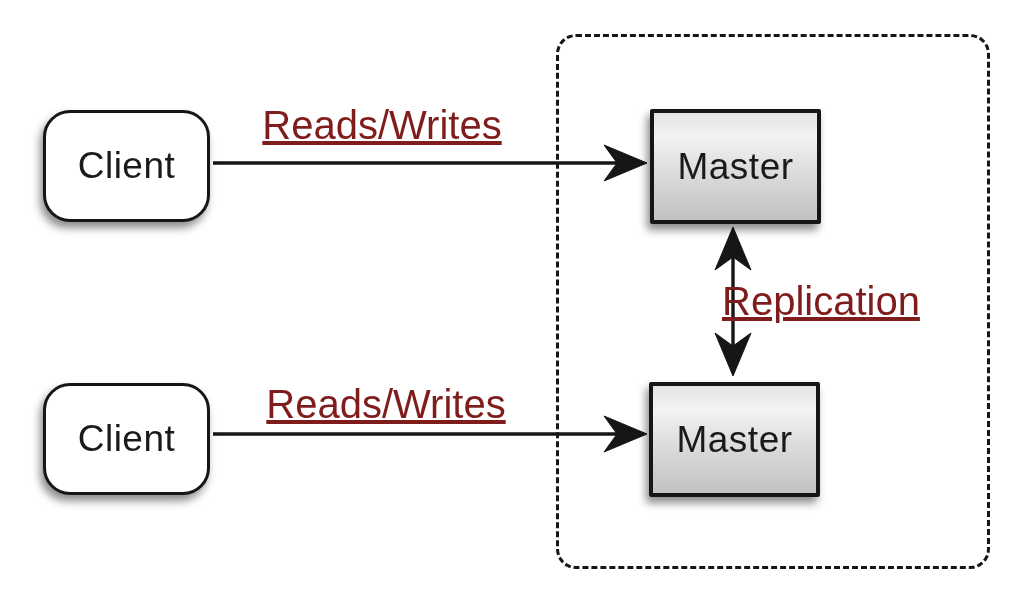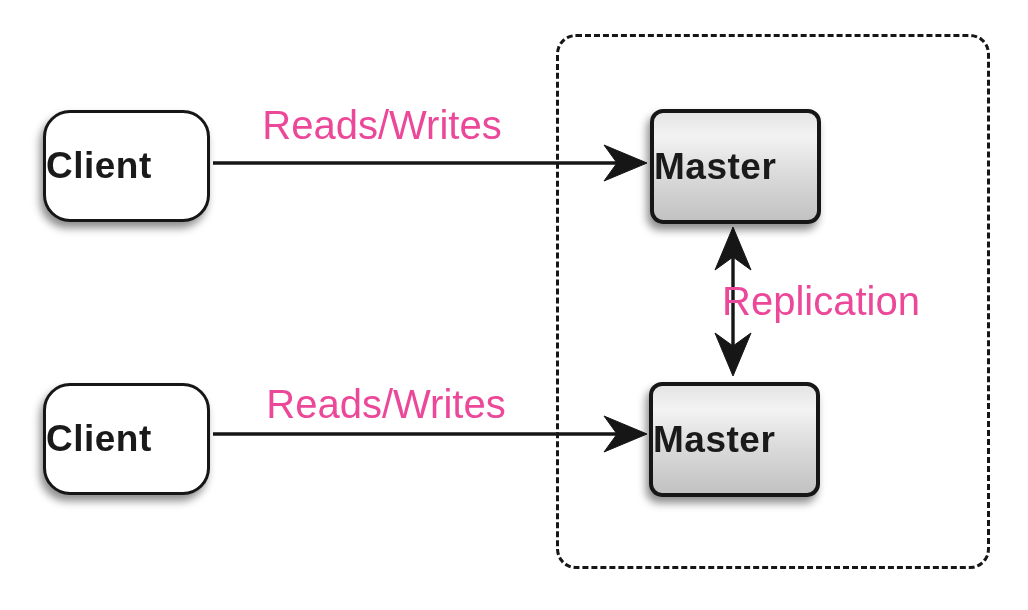--- a/index.html
+++ b/index.html
@@ -23,54 +23,54 @@
     border: 3px dashed #161616;
     border-radius: 20px;
     background: transparent;
   }
 
   
   .node {
     position: absolute;
     display: flex;
     align-items: center;
-    justify-content: flex-start;
+    justify-content: center;
     font-size: 37px;
     color: #1a1a1a;
     letter-spacing: 0.5px;
-    font-weight: bold;
   }
 
   .client-node {
     width: 167px; height: 112px;
     background: #ffffff;
     border: 3.5px solid #161616;
     border-radius: 27px;
     box-shadow: -3px 6px 9px rgba(0,0,0,0.45);
   }
   .client-node.c1 { left: 43px; top: 110px; }
   .client-node.c2 { left: 43px; top: 383px; }
 
   .master-node {
     width: 171px; height: 115px;
     background: linear-gradient(180deg, #e4e4e4 0%, #f3f3f3 22%, #dcdcdc 55%, #c2c2c2 100%);
     border: 4px solid #161616;
-    border-radius: 13px;
+    border-radius: 2px;
     box-shadow: -3px 6px 9px rgba(0,0,0,0.45);
   }
   .master-node.m1 { left: 650px; top: 109px; }
   .master-node.m2 { left: 649px; top: 382px; }
 
   .edge-label {
     position: absolute;
     font-size: 40px;
-    color: #ec4899;
+    color: #7f1d1d;
     text-align: center;
     white-space: nowrap;
     letter-spacing: 0px;
+    text-decoration: underline;
   }
   .edge-label.rw1 { left: 232px; width: 300px; top: 103px; }
   .edge-label.rw2 { left: 236px; width: 300px; top: 382px; }
   .edge-label.repl { left: 722px; width: 220px; top: 279px; text-align: left; }
 
   svg.arrows {
     position: absolute;
     left: 0; top: 0;
     width: 1028px; height: 610px;
     pointer-events: none;

